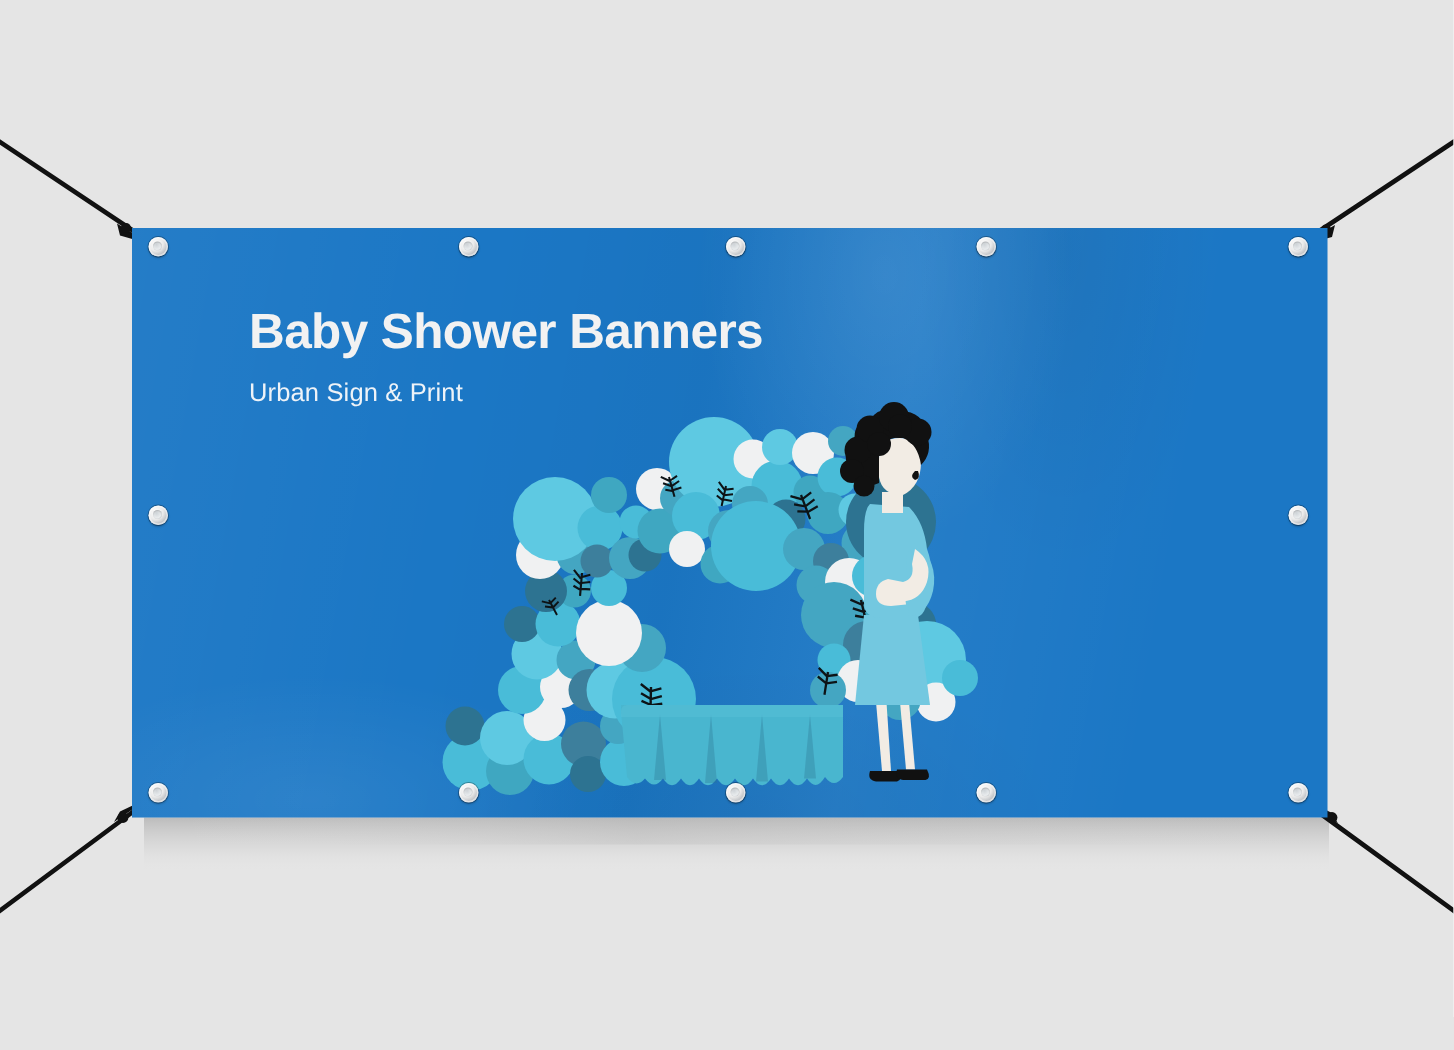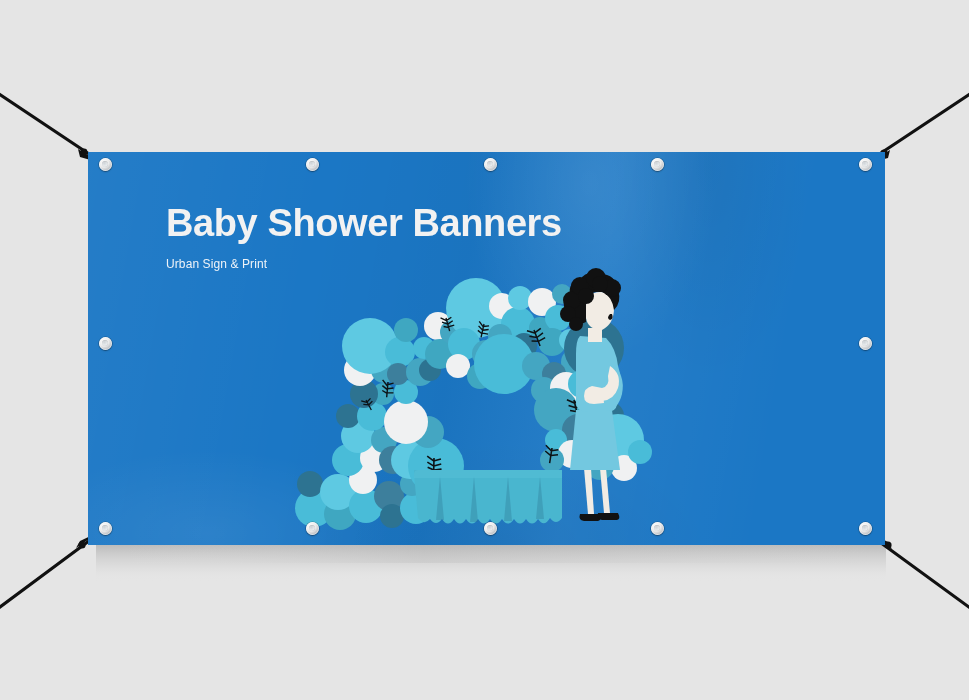--- a/index.html
+++ b/index.html
@@ -34,30 +34,30 @@
       radial-gradient(ellipse 140px 300px at 78% 4%, rgba(0,0,0,.05), rgba(0,0,0,0) 72%),
       radial-gradient(ellipse 260px 120px at 15% 97%, rgba(255,255,255,.07), rgba(255,255,255,0) 70%),
       radial-gradient(ellipse 300px 150px at 52% 100%, rgba(0,0,0,.045), rgba(0,0,0,0) 70%),
       linear-gradient(100deg, rgba(255,255,255,.045) 0%, rgba(255,255,255,0) 28%, rgba(0,0,0,.03) 46%, rgba(255,255,255,.05) 62%, rgba(255,255,255,0) 85%);
     pointer-events:none;
   }
 
   
   #textblock { position:absolute; left:78px; top:52px; }
   #title {
-    font-size:38px;
+    font-size:33px;
     font-weight:bold;
     letter-spacing:-0.4px;
     color:#f2f2f2;
     line-height:1.05;
     white-space:nowrap;
   }
   #subtitle {
     margin-top:13px;
-    font-size:12px;
+    font-size:17px;
     font-weight:400;
     color:#eef3f8;
     letter-spacing:.1px;
     white-space:nowrap;
   }
 
   
   .grommet {
     position:absolute;
     width:13px; height:13px;

